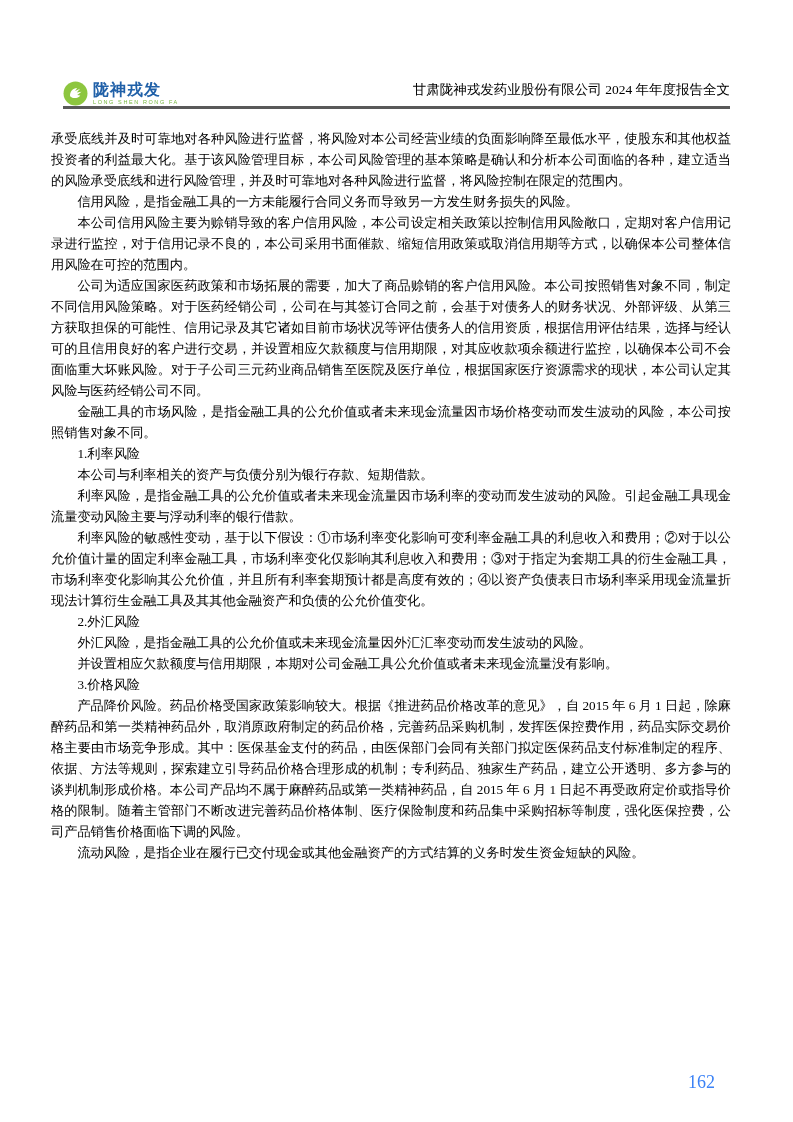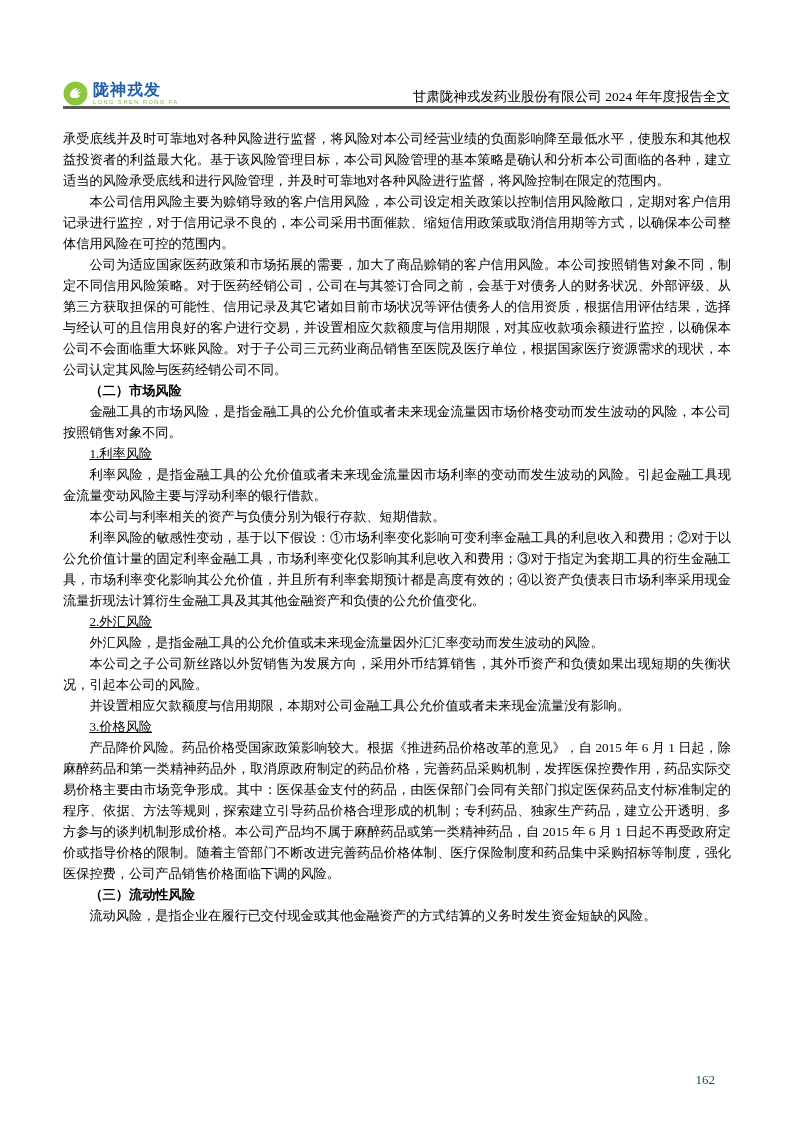--- a/index.html
+++ b/index.html
@@ -42,53 +42,53 @@
     font-family: "Liberation Sans", "DejaVu Sans", sans-serif;
     font-size: 5.5px;
     color: #76b73f;
     letter-spacing: 1.6px;
     margin-top: 2px;
     white-space: nowrap;
   }
   .header-title {
     font-size: 13.5px;
     line-height: 1;
-    padding-bottom: 3px;
+    padding-bottom: 10px;
     white-space: nowrap;
   }
   .divider {
     position: absolute;
     left: 63px;
     right: 63px;
     top: 70px;
     height: 3px;
     background: #595959;
   }
   
   .content {
     position: absolute;
-    left: 63px;
+    left: 51px;
     right: 62px;
     top: 92px;
     font-size: 13.2px;
     line-height: 21px;
     text-align: justify;
   }
   .content p { margin: 0; }
   .para { text-indent: 2em; }
   .para.continuation { text-indent: 0; }
   .para.heading { font-weight: 700; }
-  .para.subheading { font-weight: 400; text-decoration: underline; }
+  .para.subheading { font-weight: 400; }
   
   .footer {
     position: absolute;
     right: 78px;
     top: 1036px;
-    font-size: 13px;
-    color: #14532d;
+    font-size: 18px;
+    color: #3b82f6;
   }
 </style>
 </head>
 <body>
 
 <div class="page">
 
   <div class="header">
     <div class="logo">
       <span class="logo-mark">
@@ -102,33 +102,31 @@
         <span class="logo-en">LONG SHEN RONG FA</span>
       </span>
     </div>
     <div class="header-title">甘肃陇神戎发药业股份有限公司 2024 年年度报告全文</div>
   </div>
 
   <div class="divider"></div>
 
   <div class="content">
       <p class="para continuation">承受底线并及时可靠地对各种风险进行监督，将风险对本公司经营业绩的负面影响降至最低水平，使股东和其他权益投资者的利益最大化。基于该风险管理目标，本公司风险管理的基本策略是确认和分析本公司面临的各种，建立适当的风险承受底线和进行风险管理，并及时可靠地对各种风险进行监督，将风险控制在限定的范围内。</p>
+      <p class="para body">信用风险，是指金融工具的一方未能履行合同义务而导致另一方发生财务损失的风险。</p>
       <p class="para body">本公司信用风险主要为赊销导致的客户信用风险，本公司设定相关政策以控制信用风险敞口，定期对客户信用记录进行监控，对于信用记录不良的，本公司采用书面催款、缩短信用政策或取消信用期等方式，以确保本公司整体信用风险在可控的范围内。</p>
       <p class="para body">公司为适应国家医药政策和市场拓展的需要，加大了商品赊销的客户信用风险。本公司按照销售对象不同，制定不同信用风险策略。对于医药经销公司，公司在与其签订合同之前，会基于对债务人的财务状况、外部评级、从第三方获取担保的可能性、信用记录及其它诸如目前市场状况等评估债务人的信用资质，根据信用评估结果，选择与经认可的且信用良好的客户进行交易，并设置相应欠款额度与信用期限，对其应收款项余额进行监控，以确保本公司不会面临重大坏账风险。对于子公司三元药业商品销售至医院及医疗单位，根据国家医疗资源需求的现状，本公司认定其风险与医药经销公司不同。</p>
-      <p class="para heading">（二）市场风险</p>
       <p class="para body">金融工具的市场风险，是指金融工具的公允价值或者未来现金流量因市场价格变动而发生波动的风险，本公司按照销售对象不同。</p>
       <p class="para subheading">1.利率风险</p>
+      <p class="para body">本公司与利率相关的资产与负债分别为银行存款、短期借款。</p>
       <p class="para body">利率风险，是指金融工具的公允价值或者未来现金流量因市场利率的变动而发生波动的风险。引起金融工具现金流量变动风险主要与浮动利率的银行借款。</p>
-      <p class="para body">本公司与利率相关的资产与负债分别为银行存款、短期借款。</p>
       <p class="para body">利率风险的敏感性变动，基于以下假设：①市场利率变化影响可变利率金融工具的利息收入和费用；②对于以公允价值计量的固定利率金融工具，市场利率变化仅影响其利息收入和费用；③对于指定为套期工具的衍生金融工具，市场利率变化影响其公允价值，并且所有利率套期预计都是高度有效的；④以资产负债表日市场利率采用现金流量折现法计算衍生金融工具及其其他金融资产和负债的公允价值变化。</p>
       <p class="para subheading">2.外汇风险</p>
       <p class="para body">外汇风险，是指金融工具的公允价值或未来现金流量因外汇汇率变动而发生波动的风险。</p>
-      <p class="para body">本公司之子公司新丝路以外贸销售为发展方向，采用外币结算销售，其外币资产和负债如果出现短期的失衡状况，引起本公司的风险。</p>
       <p class="para body">并设置相应欠款额度与信用期限，本期对公司金融工具公允价值或者未来现金流量没有影响。</p>
       <p class="para subheading">3.价格风险</p>
       <p class="para body">产品降价风险。药品价格受国家政策影响较大。根据《推进药品价格改革的意见》，自 2015 年 6 月 1 日起，除麻醉药品和第一类精神药品外，取消原政府制定的药品价格，完善药品采购机制，发挥医保控费作用，药品实际交易价格主要由市场竞争形成。其中：医保基金支付的药品，由医保部门会同有关部门拟定医保药品支付标准制定的程序、依据、方法等规则，探索建立引导药品价格合理形成的机制；专利药品、独家生产药品，建立公开透明、多方参与的谈判机制形成价格。本公司产品均不属于麻醉药品或第一类精神药品，自 2015 年 6 月 1 日起不再受政府定价或指导价格的限制。随着主管部门不断改进完善药品价格体制、医疗保险制度和药品集中采购招标等制度，强化医保控费，公司产品销售价格面临下调的风险。</p>
-      <p class="para heading">（三）流动性风险</p>
       <p class="para body">流动风险，是指企业在履行已交付现金或其他金融资产的方式结算的义务时发生资金短缺的风险。</p>
     </div>
 
   <div class="footer">162</div>
 
 </div>
 
 </body></html>

